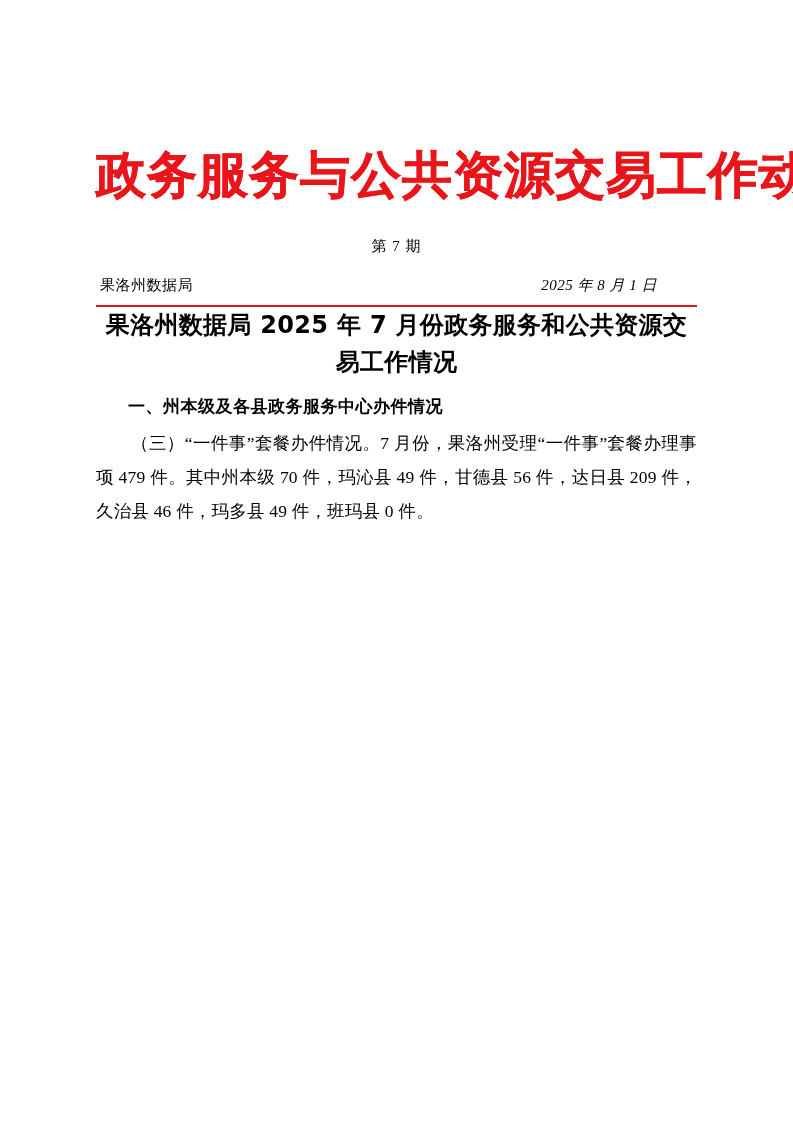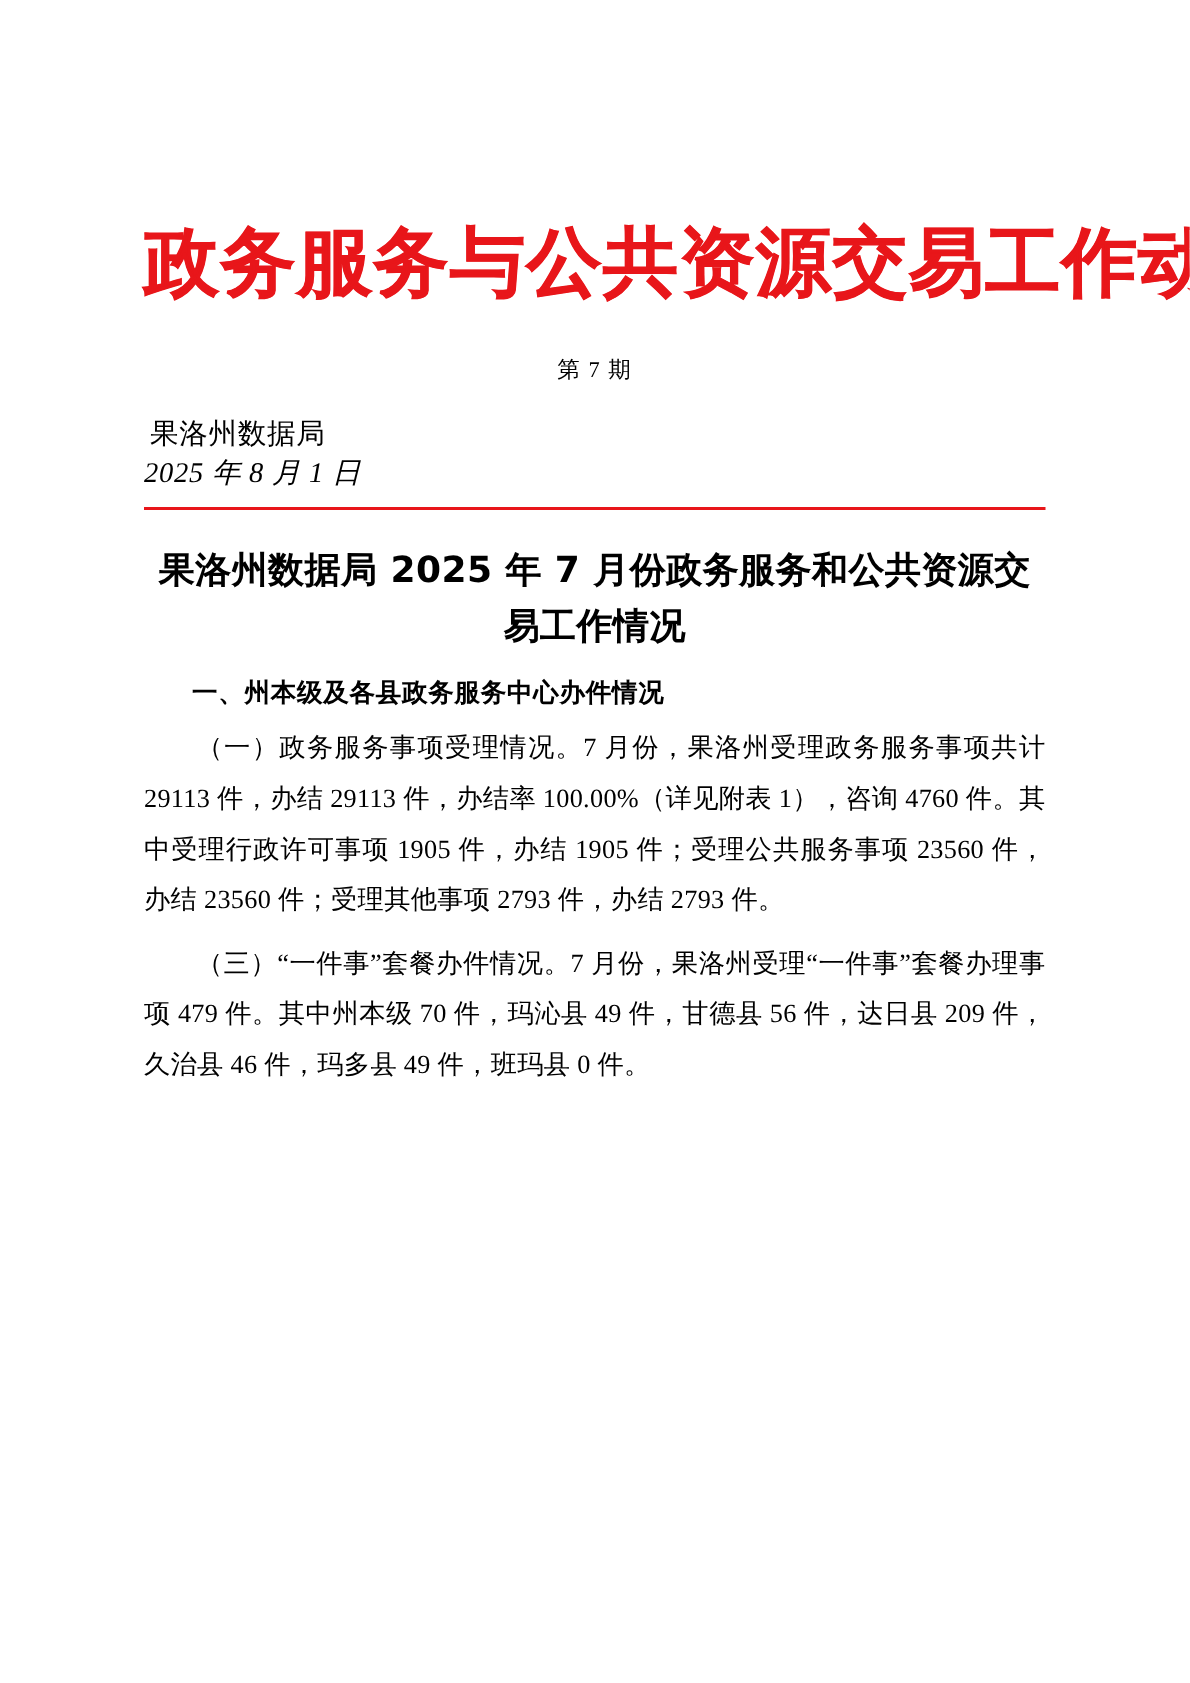--- a/index.html
+++ b/index.html
@@ -41,39 +41,37 @@
     margin-top: 34px;
     text-align: center;
     font-size: 15px;
     letter-spacing: 1px;
   }
   .meta-row {
     margin-top: 20px;
     display: flex;
     justify-content: space-between;
     align-items: baseline;
-    font-size: 19px;
+    font-size: 15px;
     letter-spacing: 0.5px;
-    flex-direction: column;
   }
   .meta-row .left {
     padding-left: 4px;
   }
   .meta-row .right {
     padding-right: 40px;
     font-style: italic;
   }
   .red-rule {
     margin-top: 10px;
     border-top: 2.5px solid #e8161a;
     height: 0;
   }
   
   .article-title {
-    margin-top: 22px;
     text-align: center;
     font-family: "DejaVu Sans", "Liberation Sans", sans-serif;
     font-weight: bold;
     font-size: 24px;
     line-height: 1.55;
     letter-spacing: 0.3px;
   }
   .section-heading {
     margin-top: 14px;
     font-family: Liberation Sans, sans-serif;
@@ -107,18 +105,17 @@
     <div class="left">果洛州数据局</div>
     <div class="right">2025 年 8 月 1 日</div>
   </div>
 
   <div class="red-rule"></div>
 
   <div class="article-title">果洛州数据局 2025 年 7 月份政务服务和公共资源交易工作情况</div>
 
   <div class="section-heading">一、州本级及各县政务服务中心办件情况</div>
 
-  <p class="body-para">（一）政务服务事项受理情况。7 月份，果洛州受理政务服务事项共计 29113 件，办结 29113 件，办结率 100.00%（详见附表 1），咨询 4760 件。其中受理行政许可事项 1905 件，办结 1905 件；受理公共服务事项 23560 件，办结 23560 件；受理其他事项 2793 件，办结 2793 件。</p>
 
 
   <p class="body-para">（三）“一件事”套餐办件情况。7 月份，果洛州受理“一件事”套餐办理事项 479 件。其中州本级 70 件，玛沁县 49 件，甘德县 56 件，达日县 209 件，久治县 46 件，玛多县 49 件，班玛县 0 件。</p>
 
 </div>
 
 </body></html>

